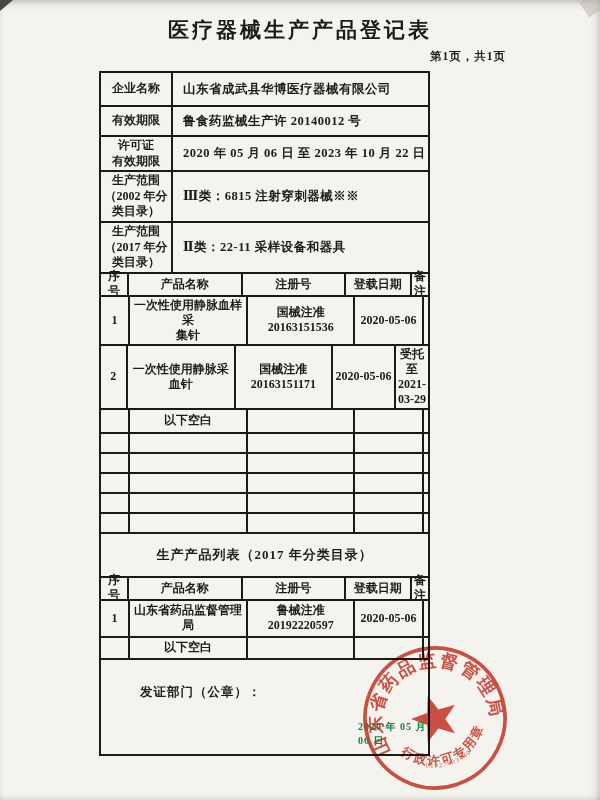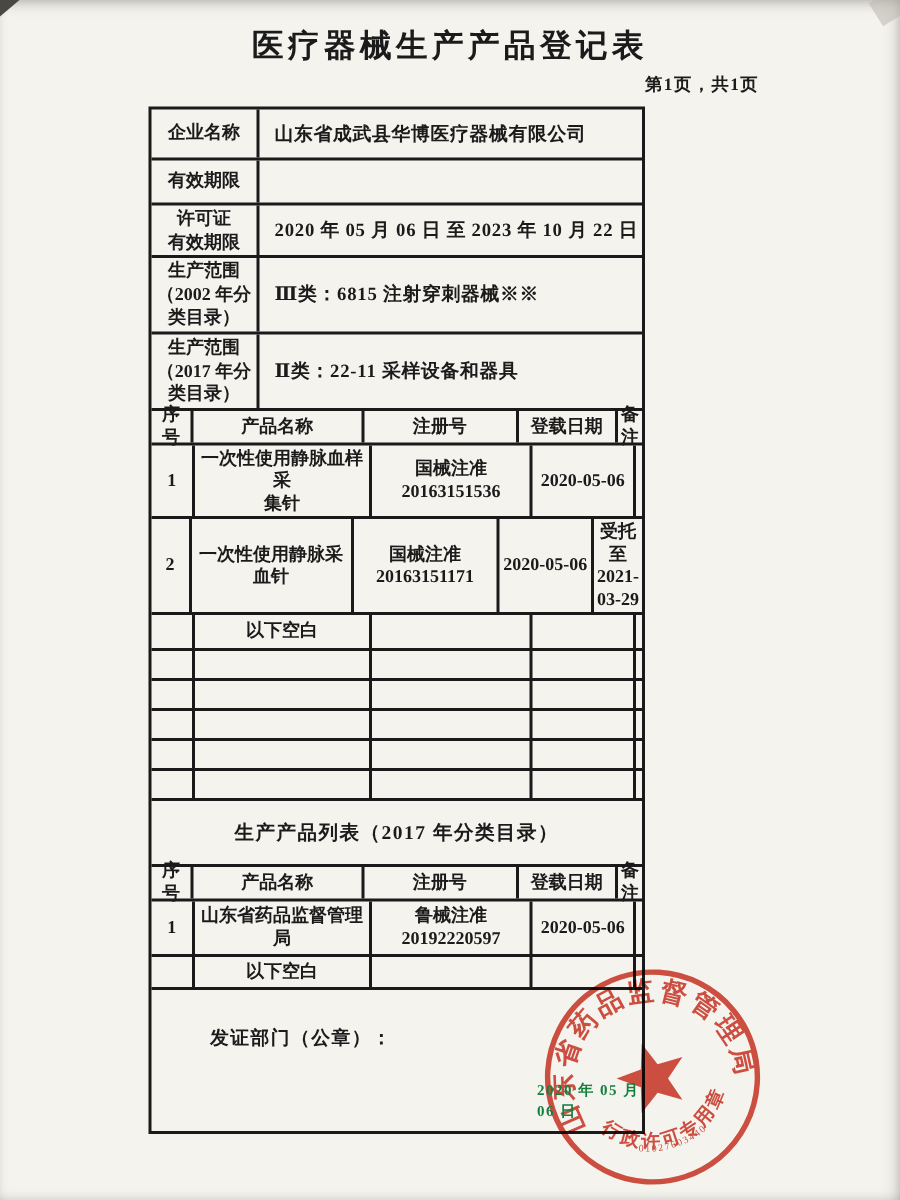--- a/index.html
+++ b/index.html
@@ -97,20 +97,21 @@
 <div class="page-info">第1页，共1页</div>
 
 <div class="main-table">
 
   <div class="info-row h35">
     <div class="info-label">企业名称</div>
     <div class="info-value">山东省成武县华博医疗器械有限公司</div>
   </div>
   <div class="info-row h31">
     <div class="info-label">有效期限</div>
+    <div class="info-value">鲁食药监械生产许 20140012 号</div>
   </div>
   <div class="info-row h36">
     <div class="info-label">许可证
 有效期限</div>
     <div class="info-value">2020 年 05 月 06 日 至 2023 年 10 月 22 日</div>
   </div>
   <div class="info-row h45">
     <div class="info-label">生产范围
 （2002 年分
 类目录）</div>

